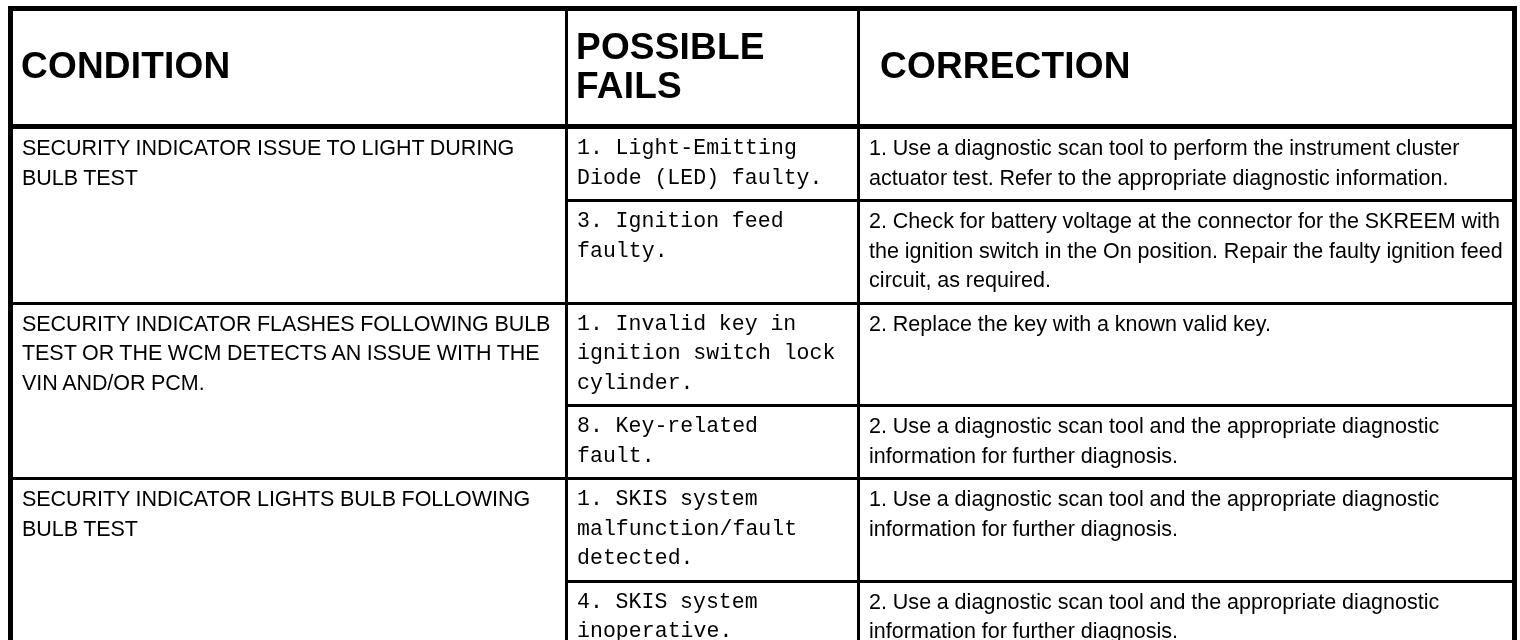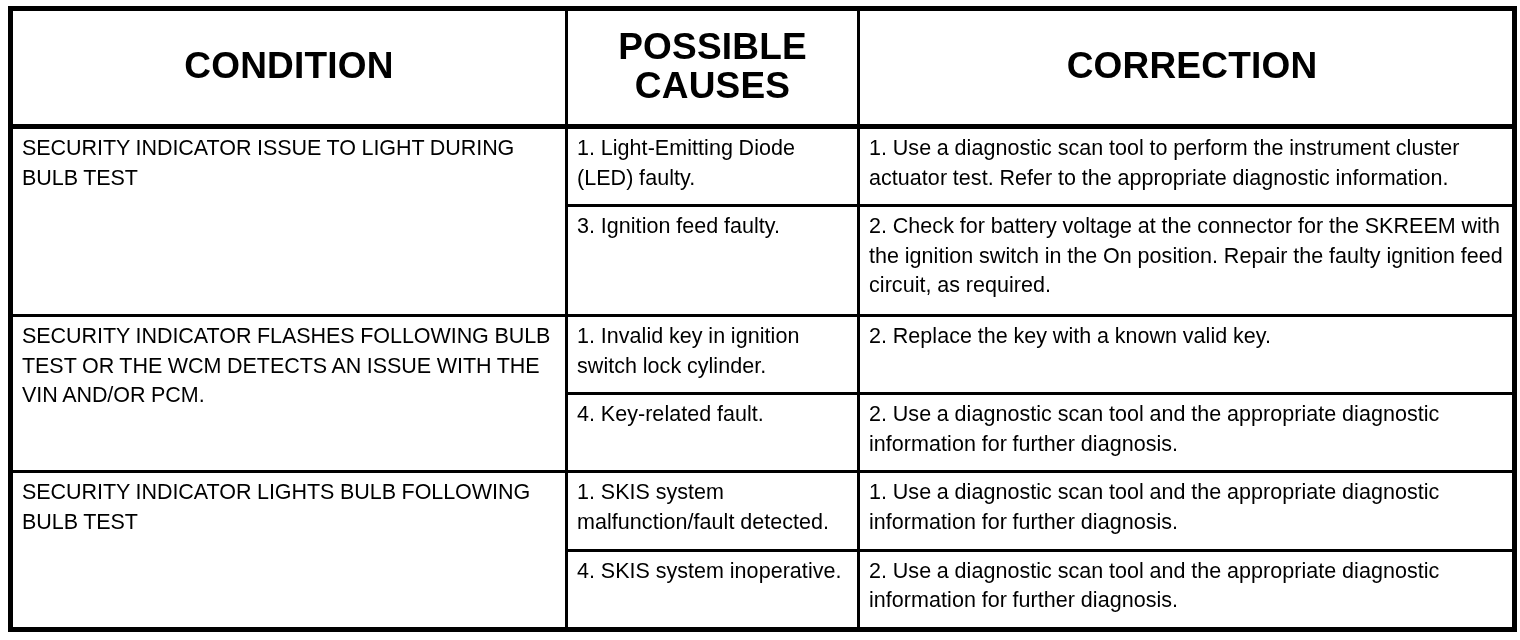--- a/index.html
+++ b/index.html
@@ -33,21 +33,21 @@
   }
 
   table.diag col.c-condition { width: 556px; }
   table.diag col.c-causes    { width: 292px; }
   table.diag col.c-correction{ width: 656px; }
 
   
   thead th {
     border-right: 3px solid #000;
     border-bottom: 5px solid #000;
-    text-align: center;
+    text-align: left;
     vertical-align: middle;
     font-weight: bold;
     font-size: 37px;
     line-height: 1.06;
     letter-spacing: 0.2px;
     padding: 6px 8px 9px 8px;
     height: 98px;
     font-stretch: condensed;
   }
   thead th:last-child { border-right: none; padding-left: 20px; }
@@ -66,39 +66,40 @@
   }
   tbody td:last-child { border-right: none; }
   tbody tr:last-child td { border-bottom: none; }
 
   
   td.cond {
     letter-spacing: -0.05px;
   }
   td.cause {
     letter-spacing: 0.05px;
+    font-family: Liberation Mono, monospace;
   }
   td.corr {
     letter-spacing: 0.05px;
   }
 </style>
 </head>
 <body>
 
 <div class="sheet">
   <table class="diag">
     <colgroup>
       <col class="c-condition">
       <col class="c-causes">
       <col class="c-correction">
     </colgroup>
     <thead>
       <tr>
         <th>CONDITION</th>
-        <th>POSSIBLE CAUSES</th>
+        <th>POSSIBLE FAILS</th>
         <th>CORRECTION</th>
       </tr>
     </thead>
     <tbody>
 
       <tr>
         <td class="cond" rowspan="2">SECURITY INDICATOR ISSUE TO LIGHT DURING BULB TEST</td>
         <td class="cause">1. Light-Emitting Diode (LED) faulty.</td>
         <td class="corr">1. Use a diagnostic scan tool to perform the instrument cluster actuator test. Refer to the appropriate diagnostic information.</td>
       </tr>
@@ -106,21 +107,21 @@
         <td class="cause">3. Ignition feed faulty.</td>
         <td class="corr">2. Check for battery voltage at the connector for the SKREEM with the ignition switch in the On position. Repair the faulty ignition feed circuit, as required.</td>
       </tr>
 
       <tr>
         <td class="cond" rowspan="2">SECURITY INDICATOR FLASHES FOLLOWING BULB TEST OR THE WCM DETECTS AN ISSUE WITH THE VIN AND/OR PCM.</td>
         <td class="cause">1. Invalid key in ignition switch lock cylinder.</td>
         <td class="corr">2. Replace the key with a known valid key.</td>
       </tr>
       <tr>
-        <td class="cause">4. Key-related fault.</td>
+        <td class="cause">8. Key-related fault.</td>
         <td class="corr">2. Use a diagnostic scan tool and the appropriate diagnostic information for further diagnosis.</td>
       </tr>
 
       <tr>
         <td class="cond" rowspan="2">SECURITY INDICATOR LIGHTS BULB FOLLOWING BULB TEST</td>
         <td class="cause">1. SKIS system malfunction/fault detected.</td>
         <td class="corr">1. Use a diagnostic scan tool and the appropriate diagnostic information for further diagnosis.</td>
       </tr>
       <tr>
         <td class="cause">4. SKIS system inoperative.</td>

